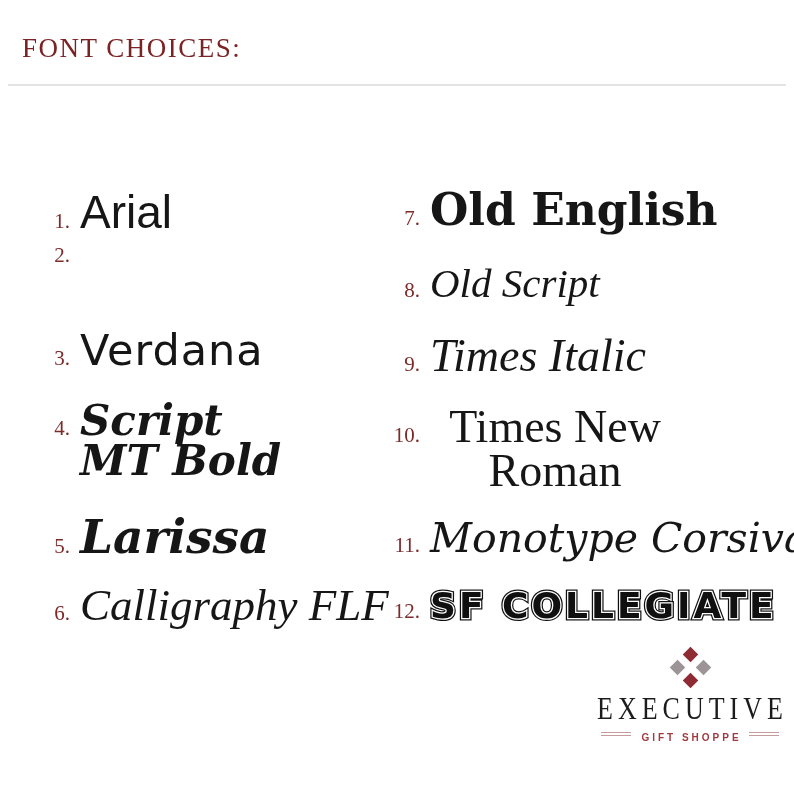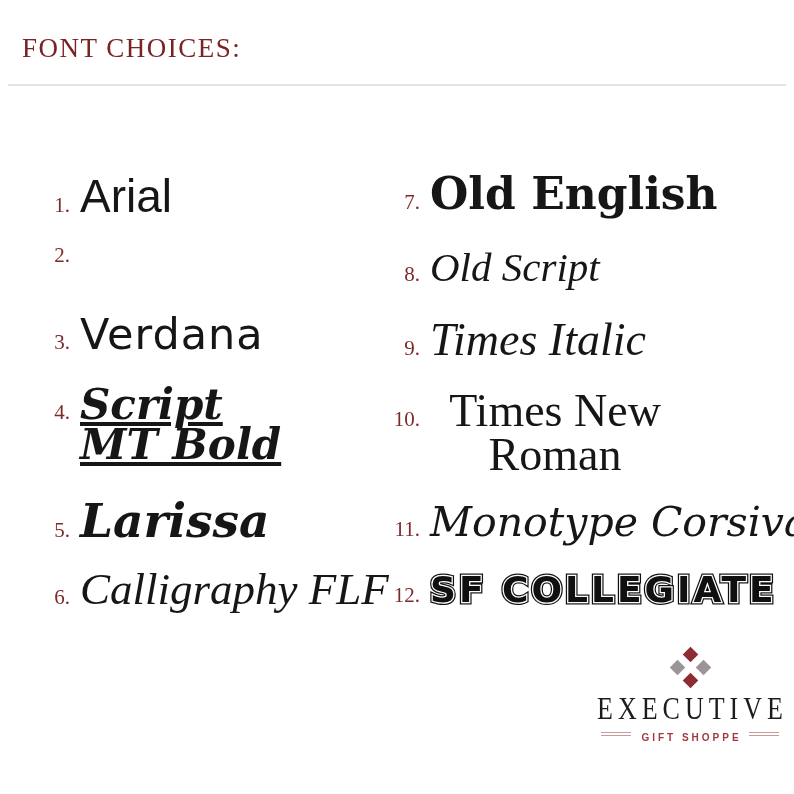--- a/index.html
+++ b/index.html
@@ -33,27 +33,27 @@
   }
   .num {
     flex: 0 0 34px;
     text-align: right;
     margin-right: 10px;
     font-family: "Liberation Serif", serif;
     font-size: 21px;
     color: #7d2a2b;
   }
   .item-r .num { flex: 0 0 42px; }
-  .sample { line-height: 1; white-space: nowrap; }
+  .sample { line-height: 1; white-space: nowrap; margin-top: 16px; }
   .wrap2 .sample { white-space: normal; line-height: 0.95; }
 
   .f-arial      { font-family: "Liberation Sans", sans-serif; font-size: 46px; }
   .f-georgia    { font-family: "DejaVu Serif", serif; font-size: 46px; }
   .f-verdana    { font-family: "DejaVu Sans", sans-serif; font-size: 43px; letter-spacing: 1px; }
-  .f-scriptmt   { font-family: "DejaVu Serif", serif; font-style: italic; font-weight: 700; font-size: 42px; max-width: 230px; text-decoration: underline; }
+  .f-scriptmt   { font-family: "DejaVu Serif", serif; font-style: italic; font-weight: 700; font-size: 42px; max-width: 230px; }
   .f-larissa    { font-family: "DejaVu Serif", serif; font-style: italic; font-weight: 600; font-size: 47px; }
   .f-calligraphy{ font-family: Liberation Serif, serif; font-style: italic; font-size: 45px; }
   .f-oldenglish { font-family: "DejaVu Serif", serif; font-weight: 700; font-size: 44px; }
   .f-oldscript  { font-family: "Liberation Serif", serif; font-style: italic; font-size: 41px; }
   .f-timesitalic{ font-family: "Liberation Serif", serif; font-style: italic; font-size: 46px; }
   .f-times      { font-family: "Liberation Serif", serif; font-size: 46px; max-width: 250px; text-align: center; }
   .f-corsiva    { font-family: "DejaVu Serif", serif; font-style: italic; font-size: 41px; }
 
   .item-1  { left: 36px;  top: 173px; }
   .item-2  { left: 36px;  top: 243px; }

